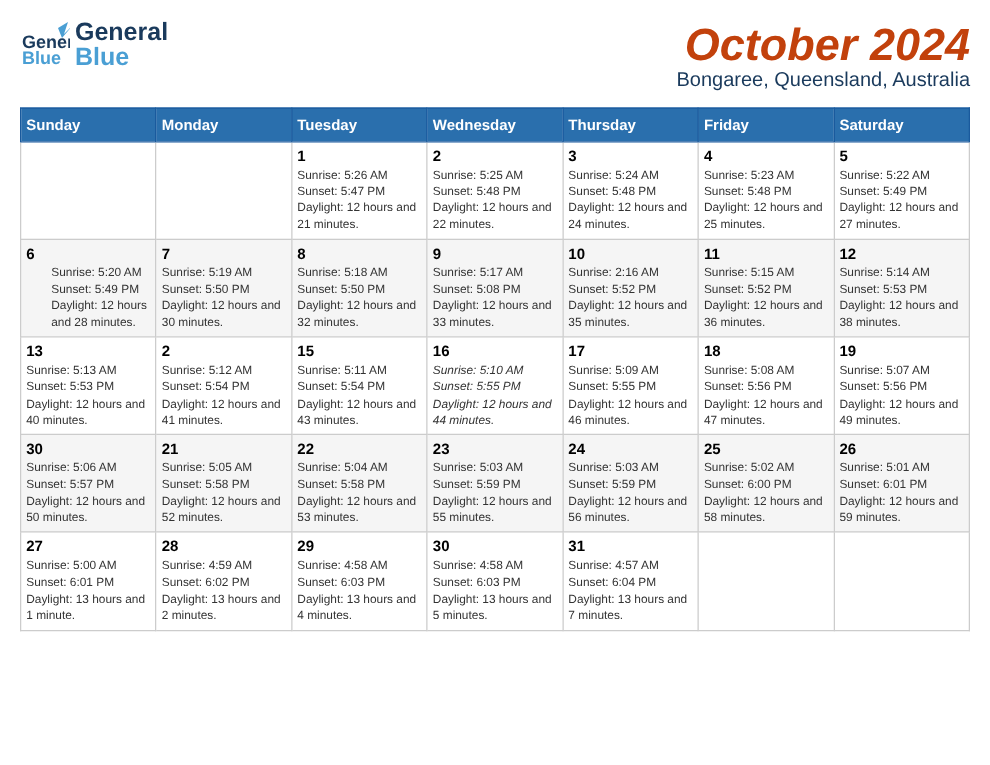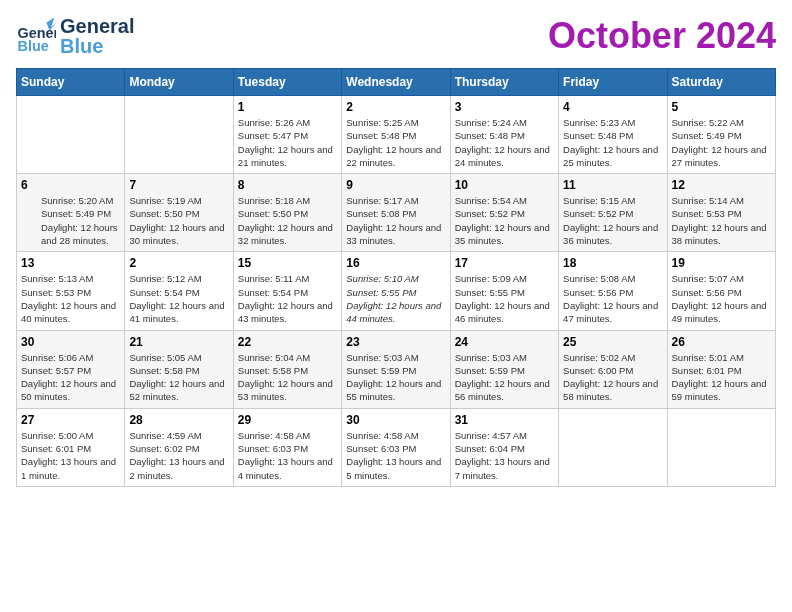--- a/index.html
+++ b/index.html
@@ -15,22 +15,23 @@
       align-items: flex-start;
       justify-content: space-between;
       margin-bottom: 12px;
     }
     .title-section {
       text-align: right;
     }
     .month-title {
       font-size: 36px;
       font-weight: bold;
-      color: #a21caf;
+      color: #c2410c;
       line-height: 1.1;
+      font-style: italic;
     }
     .location-title {
       font-size: 16px;
       color: #1a3a5c;
     }
     .calendar {
       width: 100%;
       border-collapse: collapse;
       font-size: 11px;
     }
@@ -104,20 +105,21 @@
       <text x="2" y="44" font-size="18" font-weight="bold" fill="#4a9fd4">Blue</text>
       <polygon points="38,8 48,2 44,14 52,6 42,18" fill="#4a9fd4"></polygon>
     </svg>
     <div class="logo-words">
     <span class="logo-general">General</span>
     <span class="logo-blue">Blue</span>
   </div>
   </div>
   <div class="title-section">
     <div class="month-title">October 2024</div>
+    <div class="location-title">Bongaree, Queensland, Australia</div>
   </div>
 </div>
 
 <table class="calendar">
   <thead>
     <tr>
     <th>Sunday</th>
         <th>Monday</th>
         <th>Tuesday</th>
         <th>Wednesday</th>
@@ -181,21 +183,21 @@
 Daylight: 12 hours and 32 minutes.</div>
         </td>
         <td>
           <span class="day-number">9</span>
           <div class="day-detail" style="white-space: pre-line;">Sunrise: 5:17 AM
 Sunset: 5:08 PM
 Daylight: 12 hours and 33 minutes.</div>
         </td>
         <td>
           <span class="day-number">10</span>
-          <div class="day-detail" style="white-space: pre-line;">Sunrise: 5:54 AM
+          <div class="day-detail" style="white-space: pre-line;">Sunrise: 2:16 AM
 Sunset: 5:52 PM
 Daylight: 12 hours and 35 minutes.</div>
         </td>
         <td>
           <span class="day-number">11</span>
           <div class="day-detail" style="white-space: pre-line;">Sunrise: 5:15 AM
 Sunset: 5:52 PM
 Daylight: 12 hours and 36 minutes.</div>
         </td>
         <td>

